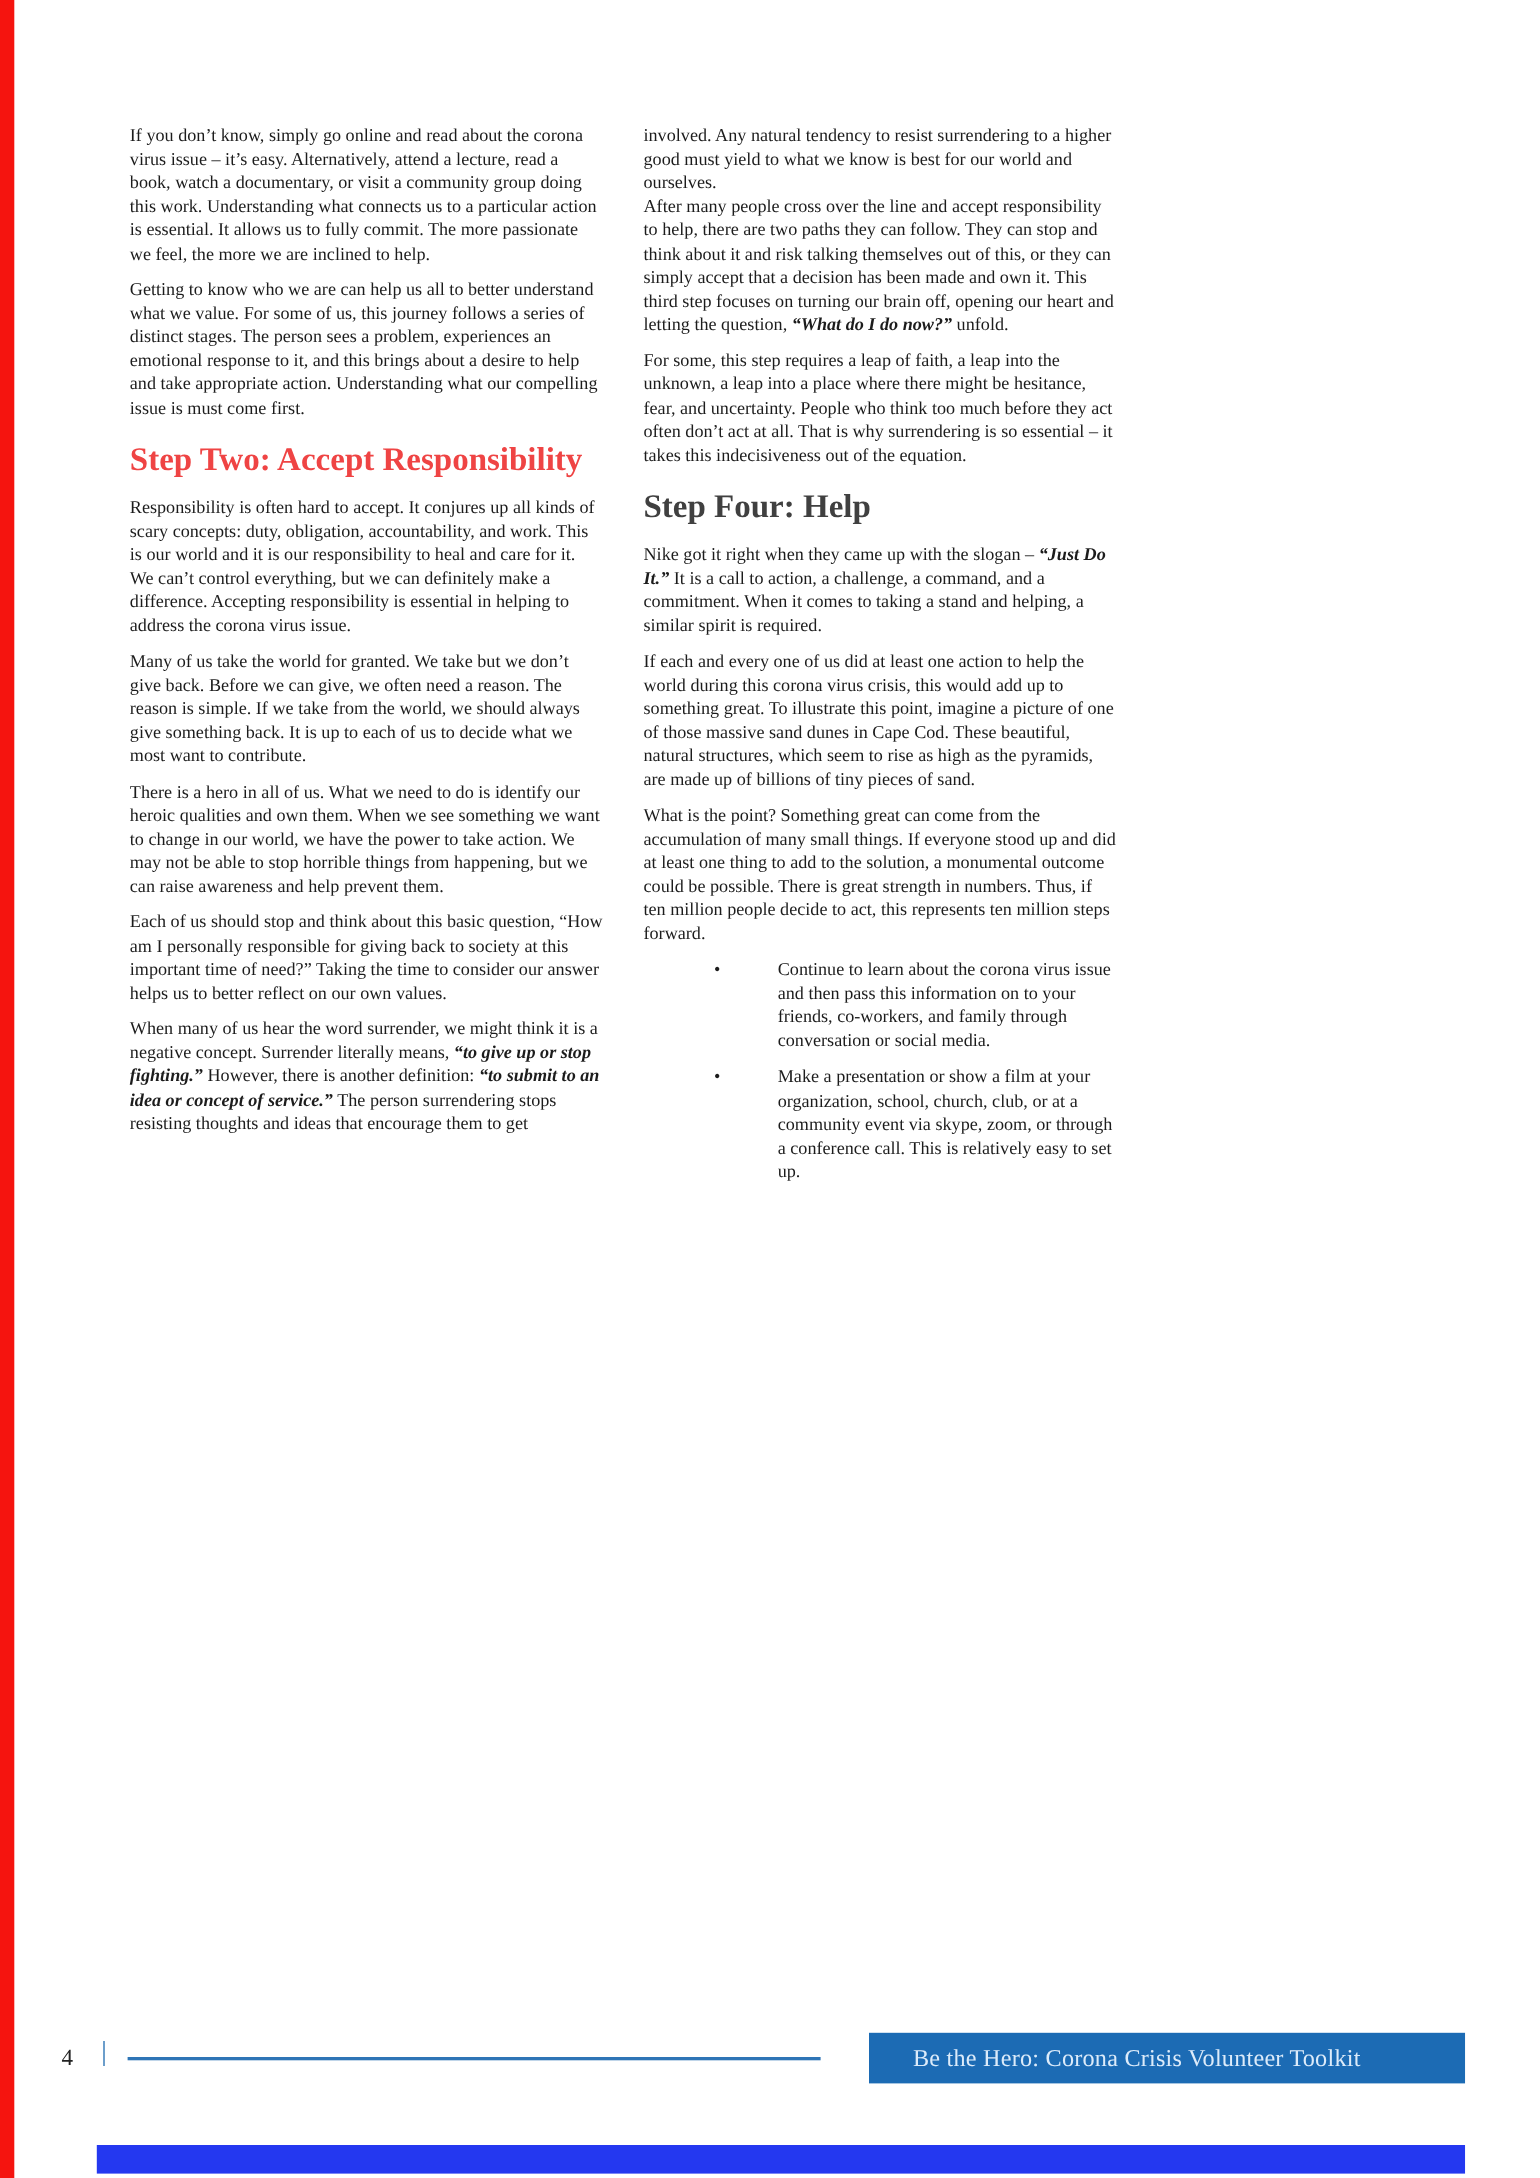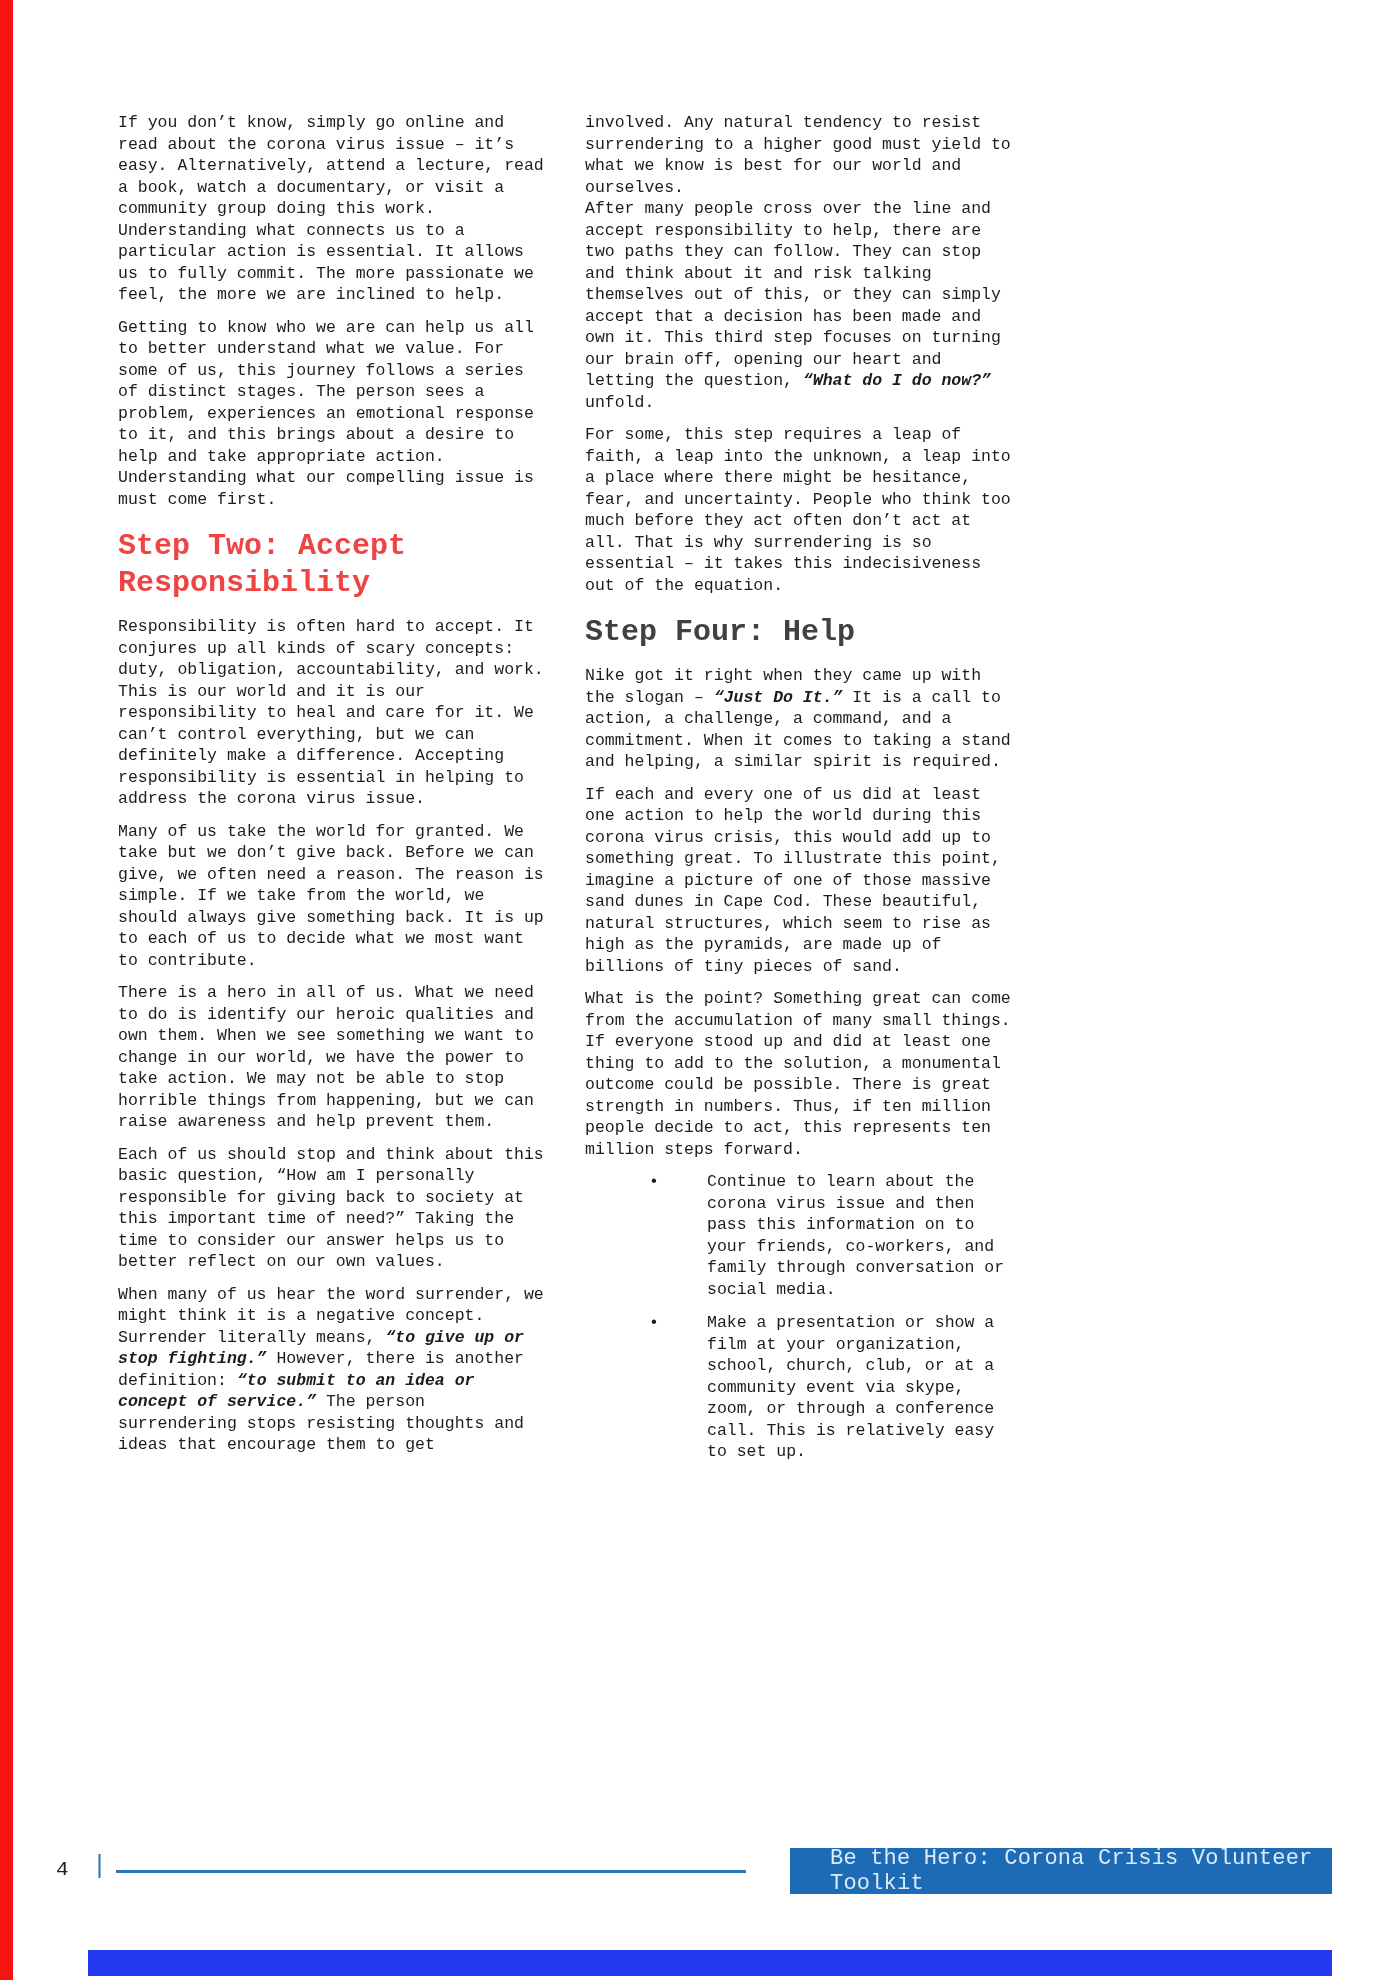--- a/index.html
+++ b/index.html
@@ -1,20 +1,20 @@
 <!DOCTYPE html>
 <html><head>
 <meta charset="utf-8">
 <style>
   html,body{margin:0;padding:0;background:#ffffff;}
   .page{
     position:relative;
     width:1332px;height:1980px;
     background:#ffffff;
-    font-family:Liberation Mono, monospace;
+    font-family:Liberation Serif, serif;
     color:#1c1c1c;
     overflow:hidden;
   }
   .accent-left{position:absolute;left:0;top:0;width:13px;height:1980px;}
   .accent-bottom{position:absolute;left:88px;right:0;top:1950px;height:26px;}
   .content{position:absolute;left:118px;top:112px;display:flex;gap:37px;}
   .col{width:430px;font-size:16.5px;line-height:21.5px;text-align:left;}
   .col p{margin:0 0 11px 0;}
   .col h2{font-size:30px;line-height:37px;font-weight:700;margin:18px 0 14px 0;}
   .bi{font-weight:700;font-style:italic;}
@@ -75,17 +75,17 @@
           <span>Make a presentation or show a film at your organization, school, church, club, or at a community event via skype, zoom, or through a conference call. This is relatively easy to set up.</span>
         </li>
       </ul>
     </div>
 
   </div>
 
   <div class="page-num">4</div>
   <div class="page-sep" style="color: rgb(46, 117, 182);">|</div>
   <div class="footer-line" style="background: rgb(46, 117, 182);"></div>
-  <div class="banner" style="background: rgb(28, 107, 180); color: rgb(220, 235, 250); justify-content: flex-end;">
+  <div class="banner" style="background: rgb(28, 107, 180); color: rgb(220, 235, 250);">
     <span>Be the Hero: Corona Crisis Volunteer Toolkit</span>
   </div>
 
 </div>
 
 </body></html>

